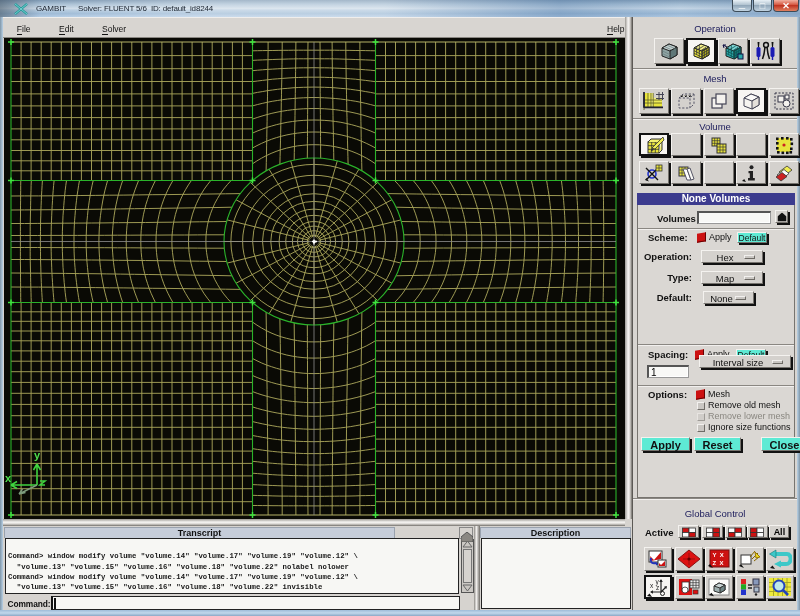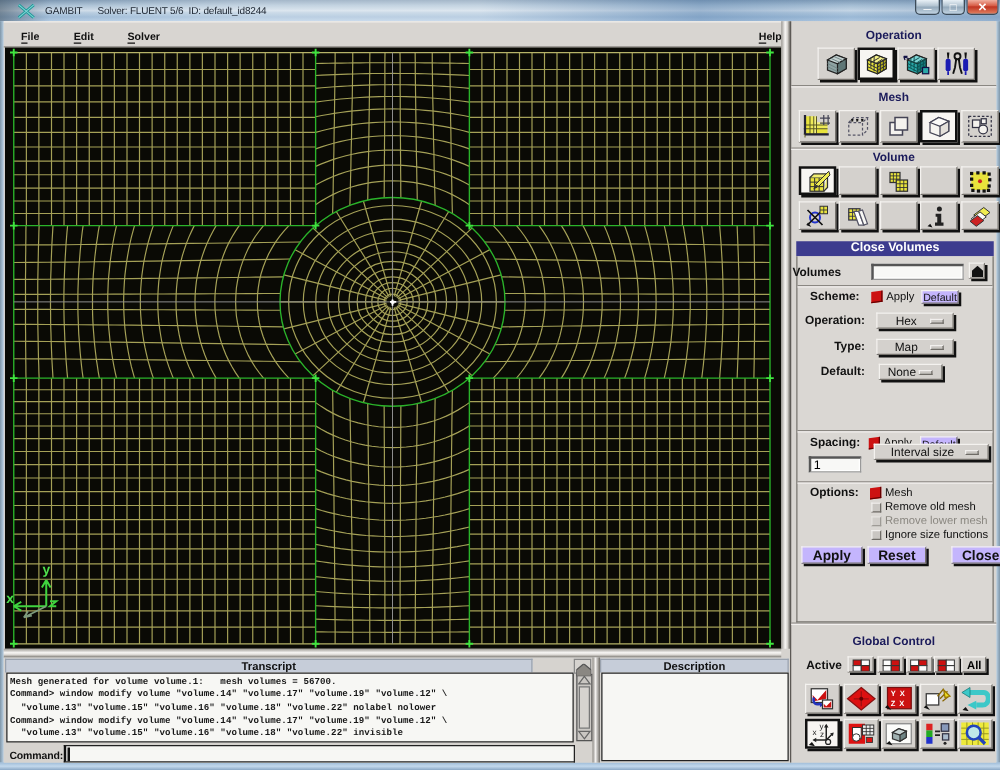--- a/index.html
+++ b/index.html
@@ -17,21 +17,21 @@
  border-radius:0 0 4px 4px}
 #wmin{left:732px;width:20px}#wmax{left:753px;width:19px}
 #wclose{left:773px;width:26px;background:linear-gradient(180deg,#f0b0a0 0%,#d8604a 40%,#c03522 50%,#e08060 100%)}
 .wg{position:absolute;left:50%;top:50%;transform:translate(-50%,-50%);color:#fff;font-size:9px;font-weight:bold;line-height:9px}
 #borderL{left:0;top:17px;width:3px;height:593px;background:linear-gradient(90deg,#7f96a8,#b9d0e4)}
 #borderR{left:797px;top:17px;width:3px;height:593px;background:linear-gradient(90deg,#b9d0e4,#7f96a8)}
 #borderB{left:0;top:610px;width:800px;height:6px;background:linear-gradient(180deg,#9fbcd8,#c2d8ec 50%,#8ba8c6)}
 #app{left:3px;top:17px;width:794px;height:593px;background:#d6d3cf}
 
 #menubar{left:0;top:0;width:622px;height:21px;background:#d8d5d1;border-bottom:1px solid #8a8782;border-top:1px solid #f0eeec}
-.mi{position:absolute;top:6px;font-size:8.5px;font-weight:bold;color:#111}
+.mi{position:absolute;top:6px;font-size:8.5px;font-weight:normal;color:#111}
 .mi u{text-decoration:none;border-bottom:1px solid #111}
 
 #canvas{left:1px;top:21px;width:621px;height:481px;background:#0a0a05}
 
 #vsash{left:622px;top:0;width:7px;height:502px;background:linear-gradient(90deg,#9c9994,#f8f6f4 45%,#d8d5d1 70%,#716e69)}
 #hsash{left:0;top:502px;width:622px;height:7px;background:linear-gradient(180deg,#9c9994,#f8f6f4 45%,#d8d5d1 70%,#716e69)}
 
 #bottom{left:0;top:509px;width:629px;height:84px;background:#d6d3cf}
 .bhead{position:absolute;top:1px;height:11px;background:#c6cdd9;border:1px solid #9aa2ae;border-bottom:none;
  font-size:9px;font-weight:bold;color:#111;text-align:center;line-height:11px}
@@ -39,38 +39,38 @@
 #cmdlbl{left:4.5px;top:73px;font-size:8.4px;font-weight:bold;color:#111;letter-spacing:-0.1px}
 #cmdinp{left:47.5px;top:70px;width:409.5px;height:14px;background:#f7f7f4;border:1px solid #222;border-left:2px solid #111}
 #cmdcur{left:51px;top:71.5px;width:1.5px;height:11px;background:#111}
 .tl{position:absolute;left:5px;font-family:"Liberation Mono",monospace;font-size:7.3px;line-height:10px;font-weight:bold;color:#161616;white-space:pre;letter-spacing:0.05px}
 #tscroll{left:458px;top:13px;width:13px;height:54px;background:#cbc8c4;border:1px solid #555}
 #tscroll i{position:absolute;left:1px;width:9px;border:1px solid #777;background:#d6d3cf;display:block}
 #penta{left:456px;top:1px;width:14px;height:12px;background:#d6d3cf;border:1px solid #888}
 #dsash{left:471px;top:0px;width:6px;height:84px;background:linear-gradient(90deg,#8c8984,#f2f0ee 40%,#6e6b66)}
 
 #rpanel{left:629px;top:0;width:165px;height:593px;background:#d8d5d1;border-left:1px solid #5c5955}
-.slabel{position:absolute;width:100%;text-align:center;font-size:9.5px;font-weight:bold;color:#1a1a5a}
+.slabel{position:absolute;width:100%;text-align:center;font-size:9.5px;font-weight:normal;color:#1a1a5a}
 .groove{position:absolute;left:0;width:100%;height:2px;border-top:1px solid #8a8782;border-bottom:1px solid #f2f0ee}
 .btn{position:absolute;background:#d4d1cd;border-top:1.5px solid #f4f2ef;border-left:1.5px solid #f4f2ef;
  border-right:1.5px solid #75726d;border-bottom:1.5px solid #75726d;box-shadow:2px 2px 0 #111}
 .btn.sel{background:#f7f5f2;border:2px solid #111;box-shadow:2px 2px 0 #111}
 .btn svg{position:absolute;left:50%;top:50%;transform:translate(-50%,-50%)}
 .navyhead{position:absolute;background:#3c3b8e;color:#fff;font-size:10px;font-weight:bold;text-align:center}
 .flabel{position:absolute;font-size:9.5px;font-weight:bold;color:#111}
 .tinp{position:absolute;background:#f8f8f6;border:1px solid #999;border-top:2px solid #555;border-left:2px solid #555;box-shadow:inset -1px -1px 0 #fff}
 .flag{position:absolute;width:9px;height:9px}
 .flag:before{content:"";position:absolute;left:0;top:0;width:8px;height:8px;background:#cc1111;border-right:1.5px solid #660000;border-bottom:1.5px solid #660000;transform:skewY(-8deg)}
 .ubox{position:absolute;width:8px;height:8px;background:#c9c6c2;border-top:1.5px solid #f2f0ee;border-left:1.5px solid #f2f0ee;border-right:1.5px solid #6e6b66;border-bottom:1.5px solid #6e6b66}
 .ubox.dis{opacity:.55}
 .opt{position:absolute;background:#d4d1cd;border-top:1.5px solid #f4f2ef;border-left:1.5px solid #f4f2ef;border-right:1.5px solid #75726d;border-bottom:1.5px solid #75726d;box-shadow:2px 2px 0 #111;
  font-size:10.5px;color:#111;text-align:center}
 .opt{padding-right:14px;font-size:9.5px !important}
 .opt .dash{position:absolute;right:7px;top:50%;margin-top:-2px;width:11px;height:4px;background:#c9c6c2;border-top:1px solid #f2f0ee;border-left:1px solid #f2f0ee;border-right:1px solid #6e6b66;border-bottom:1px solid #6e6b66}
-.pbtn{position:absolute;background:#c4b5fd;border-top:1.5px solid #f4f2ef;border-left:1.5px solid #f4f2ef;border-right:1.5px solid #75726d;border-bottom:1.5px solid #75726d;box-shadow:2px 2px 0 #111;
+.pbtn{position:absolute;background:#5eead4;border-top:1.5px solid #f4f2ef;border-left:1.5px solid #f4f2ef;border-right:1.5px solid #75726d;border-bottom:1.5px solid #75726d;box-shadow:2px 2px 0 #111;
  font-size:11px;font-weight:bold;color:#111;text-align:center}
 .ftext{position:absolute;font-size:9px;color:#111;white-space:nowrap}
 .flabel{white-space:nowrap}
 .ftext.dis{color:#8a8780}
 </style></head>
 <body>
 <div id="root">
 <div id="titlebar" class="abs"></div>
 <svg id="ticon" class="abs" viewBox="0 0 15 13">
       <path d="M1,1 L14,12 M14,1 L1,12" stroke="#1e9898" stroke-width="2.6" fill="none"></path>
@@ -417,23 +417,22 @@
           <path class="ax" d="M33,447 L7,447 M7,447 l6,-3.5 M7,447 l6,3.5"></path>
           <path class="axz" d="M33,447 L15,456 M15,456 l6.5,-1.5 M15,456 l3.5,-5"></path>
           <text class="axt" x="30" y="421">y</text>
           <text class="axt" x="1" y="444">x</text>
           <path class="ax" d="M36,443 l5,0 l-5,4 l5,0" stroke-width="1"></path>
 </svg>
       </div>
   <div id="vsash" class="abs"></div>
   <div id="hsash" class="abs"></div>
   <div id="bottom" class="abs">
-        <div class="bhead" style="left:1px;width:422px">Transcript</div>
+        <div class="bhead" style="left:1px;width:391px">Transcript</div>
         <div class="bwhite" style="left:2px;top:12px;width:454px;height:56px"></div>
-        <div class="tl" style="top:14.8px">Mesh generated for volume volume.1:   mesh volumes = 56700.</div>
         <div class="tl" style="top:25.2px">Command&gt; window modify volume "volume.14" "volume.17" "volume.19" "volume.12" \</div>
         <div class="tl" style="top:35.6px">  "volume.13" "volume.15" "volume.16" "volume.18" "volume.22" nolabel nolower</div>
         <div class="tl" style="top:46.0px">Command&gt; window modify volume "volume.14" "volume.17" "volume.19" "volume.12" \</div>
         <div class="tl" style="top:56.4px">  "volume.13" "volume.15" "volume.16" "volume.18" "volume.22" invisible</div>
         <div id="tscroll" class="abs">
           <svg width="11" height="8" style="position:absolute;left:0;top:0">
             <path d="M5.5,1 L10,7 L1,7 Z" fill="#c9c6c2" stroke="#666" stroke-width="1"></path>
           </svg>
           <i style="top:9px;height:34px"></i>
           <svg width="11" height="8" style="position:absolute;left:0;bottom:0">
@@ -597,23 +596,23 @@
             <path d="M2,18 l4,1 l-1.8,-3" fill="#111"></path>
           </svg>
         </div>
         <div class="btn abs" style="left:135.6px;top:144px;width:30px;height:23px">
           <svg width="22" height="20" viewBox="0 0 22 20">
             <path d="M6,9 L14,3 L19,7 L11,13 Z" fill="#f0ec50" stroke="#333" stroke-width="0.8"></path>
             <path d="M4,12 L11,6.5 L16,10.5 L9,16 Z" fill="#fbfbf8" stroke="#333" stroke-width="0.8"></path>
             <path d="M3,14 L9,9.5 L14,13.5 L8,18 Z" fill="#cc2222" stroke="#333" stroke-width="0.8"></path>
           </svg>
         </div>
-        <div class="navyhead" style="left:4px;top:176px;width:158px;height:12px;line-height:12px">Close Volumes</div>
+        <div class="navyhead" style="left:4px;top:176px;width:158px;height:12px;line-height:12px">None Volumes</div>
         <div class="abs" style="left:4px;top:188px;width:158px;height:293px;border:1px solid #77746f;border-top:none;background:#dad7d3"></div>
-        <div class="flabel" style="left:1px;top:196px">Volumes</div>
+        <div class="flabel" style="left:24px;top:196px">Volumes</div>
         <div class="tinp" style="left:64px;top:194px;width:74px;height:13px"></div>
         <div class="btn" style="left:142px;top:193px;width:13px;height:13px">
           <svg width="9" height="9" viewBox="0 0 9 9">
             <path d="M4.5,0 L9,4 L9,9 L0,9 L0,4 Z" fill="#111"></path>
           </svg>
         </div>
         <div class="groove" style="left:5px;top:210.5px;width:156px"></div>
         <div class="flabel" style="left:15px;top:215px">Scheme:</div>
         <div class="flag" style="left:64px;top:216px"></div>
         <div class="ftext" style="left:76px;top:215px">Apply</div>

